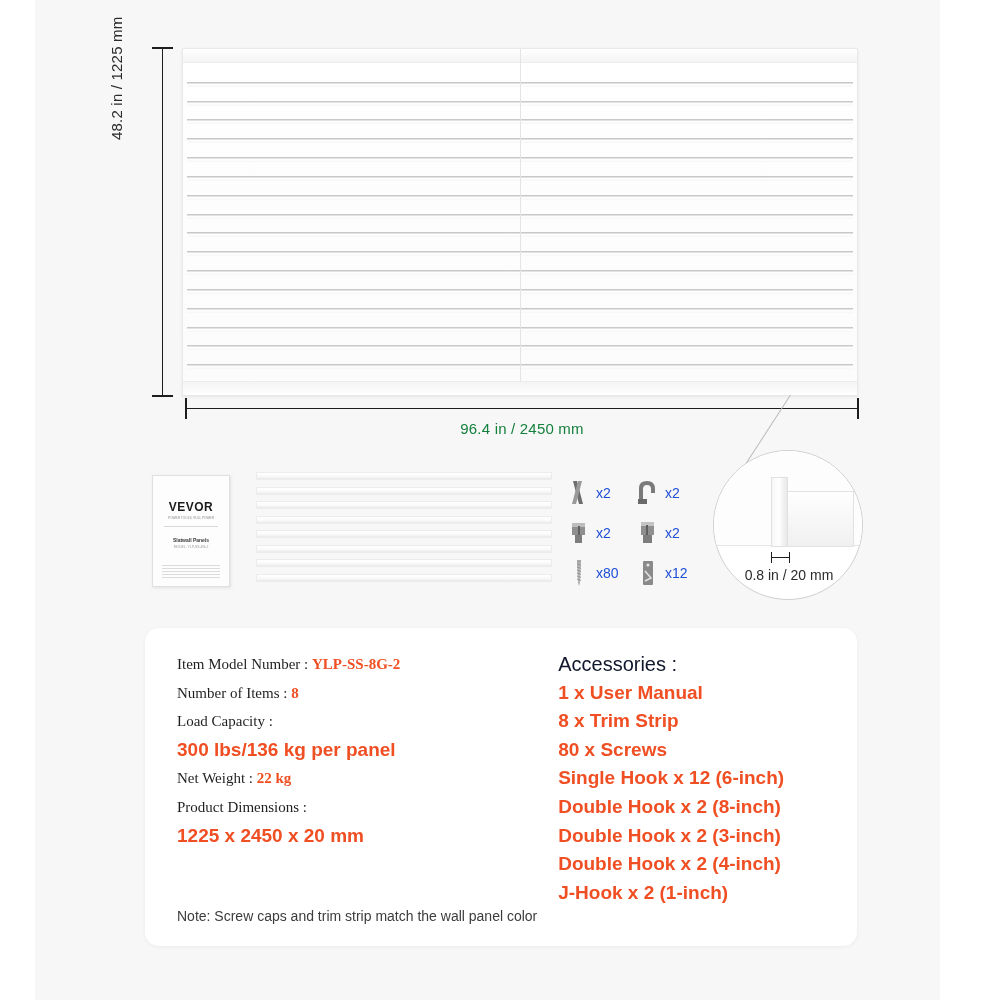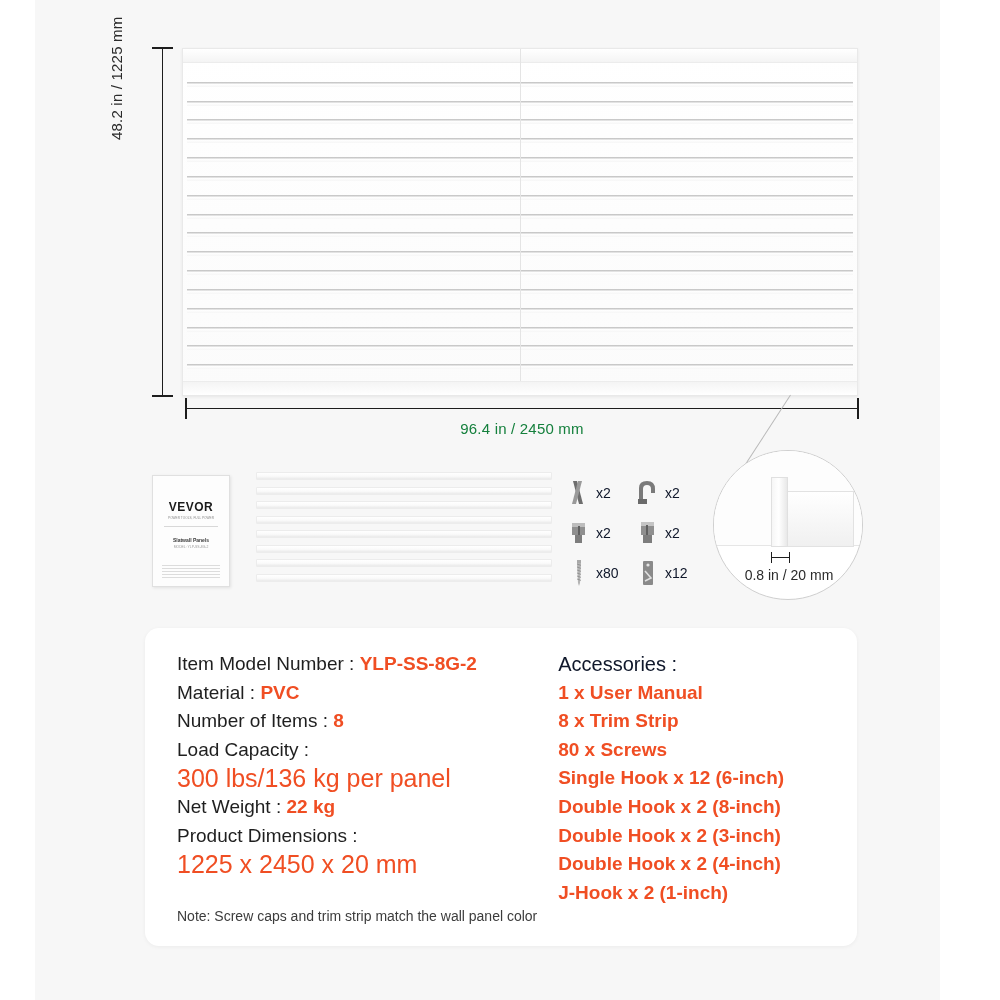--- a/index.html
+++ b/index.html
@@ -168,38 +168,38 @@
   .icons {
     position: absolute; left: 566px; top: 8px;
     width: 132px; height: 118px;
     display: grid;
     grid-template-columns: 1fr 1fr;
     grid-template-rows: 1fr 1fr 1fr;
     column-gap: 6px; row-gap: 2px;
   }
   .icon-cell { display: flex; align-items: center; gap: 4px; }
   .icon-glyph { width: 26px; height: 30px; position: relative; flex: 0 0 26px; }
-  .icon-count { font-size: 14px; color: #0f172a; }
+  .icon-count { font-size: 14px; color: #1d4ed8; }
 
   
   .card {
     position: absolute;
     left: 145px; top: 628px;
     width: 712px; height: 318px;
     background: #ffffff;
     border-radius: 14px;
     box-shadow: 0 1px 4px rgba(0,0,0,.05);
     padding: 22px 0 0 0;
   }
   .card-cols { display: flex; padding: 0 32px; }
   .col-left { width: 400px; }
   .col-right { width: 280px; }
-  .spec-row { font-size: 19px; line-height: 28.6px; color: #1f1f1f; white-space: nowrap; }
+  .spec-row { font-size: 15px; line-height: 28.6px; color: #1f1f1f; white-space: nowrap; font-family: Liberation Serif, serif; }
   .spec-val { color: #f04e23; font-weight: 700; }
-  .spec-val-block { color: #f04e23; font-weight: 400; font-size: 25px; line-height: 28.6px; white-space: nowrap; }
+  .spec-val-block { color: #f04e23; font-weight: 700; font-size: 19px; line-height: 28.6px; white-space: nowrap; }
   .acc-head { font-size: 20px; line-height: 28.6px; color: #0f172a; }
   .acc-item { font-size: 19px; line-height: 28.6px; color: #f04e23; font-weight: 700; white-space: nowrap; }
   .note {
     position: absolute; left: 32px; bottom: 22px;
     font-size: 14px; color: #3c3c3c;
   }
 </style>
 </head>
 <body>
 
@@ -337,24 +337,20 @@
   </div>
 
   <div class="card">
     <div class="card-cols">
       <div class="col-left">
         <div class="spec-row">
           <span>Item Model Number :</span>
           <span class="spec-val">YLP-SS-8G-2</span>
         </div>
         <div class="spec-row">
-          <span>Material :</span>
-          <span class="spec-val">PVC</span>
-        </div>
-        <div class="spec-row">
           <span>Number of Items :</span>
           <span class="spec-val">8</span>
         </div>
         <div class="spec-row">Load Capacity :</div>
         <div class="spec-val-block">300 lbs/136 kg per panel</div>
         <div class="spec-row">
           <span>Net Weight :</span>
           <span class="spec-val">22 kg</span>
         </div>
         <div class="spec-row">Product Dimensions :</div>

